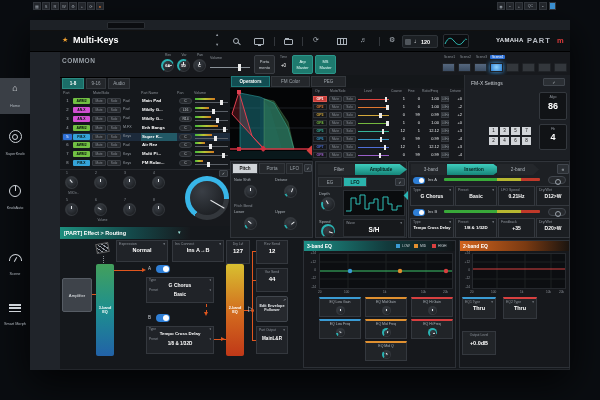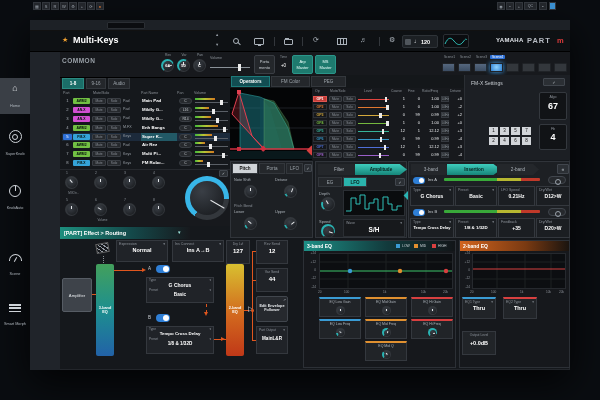--- a/index.html
+++ b/index.html
@@ -546,21 +546,21 @@
         <span class="onum" style="left:138px;width:12px">-4</span>
     </div>
   </div>
 </div>
 
 <div class="abs" style="left:464px;top:75px;width:106px;height:85px;background:#1c1f24;border-left:1px solid #2a2e33">
   <span class="abs" style="left:6px;top:5px;font-size:5px;color:#c8cdd3">FM-X Settings</span>
   <span class="chk" style="left:78px;top:3px;width:22px;height:8px;line-height:7px">✓</span>
   <div class="abs" style="left:74px;top:17px;width:28px;height:28px;background:#111316;border:1px solid #34383e;border-radius:2px;text-align:center">
     <span style="display:block;font-size:3.6px;color:#8b9199;margin-top:2px">Algo</span>
-    <span style="display:block;font-size:9px;font-weight:bold;color:#fff;margin-top:2px">67</span>
+    <span style="display:block;font-size:9px;font-weight:bold;color:#fff;margin-top:2px">86</span>
   </div>
   <div class="abs" style="left:74px;top:49px;width:28px;height:26px;background:#111316;border:1px solid #34383e;border-radius:2px;text-align:center">
     <span style="display:block;font-size:3.6px;color:#8b9199;margin-top:2px">Fb</span>
     <span style="display:block;font-size:9px;font-weight:bold;color:#fff;margin-top:1px">4</span>
   </div>
   <div class="abs" style="left:24px;top:52px;width:46px;height:20px">
     <span class="abs" style="left:0;top:0;width:9px;height:8px;background:#d2d5d9;color:#111;font-size:4.5px;text-align:center;line-height:8px">1</span>
     <span class="abs" style="left:11px;top:0;width:9px;height:8px;background:#d2d5d9;color:#111;font-size:4.5px;text-align:center;line-height:8px">3</span>
     <span class="abs" style="left:22px;top:0;width:9px;height:8px;background:#d2d5d9;color:#111;font-size:4.5px;text-align:center;line-height:8px">5</span>
     <span class="abs" style="left:33px;top:0;width:9px;height:8px;background:#d2d5d9;color:#111;font-size:4.5px;text-align:center;line-height:8px">7</span>

